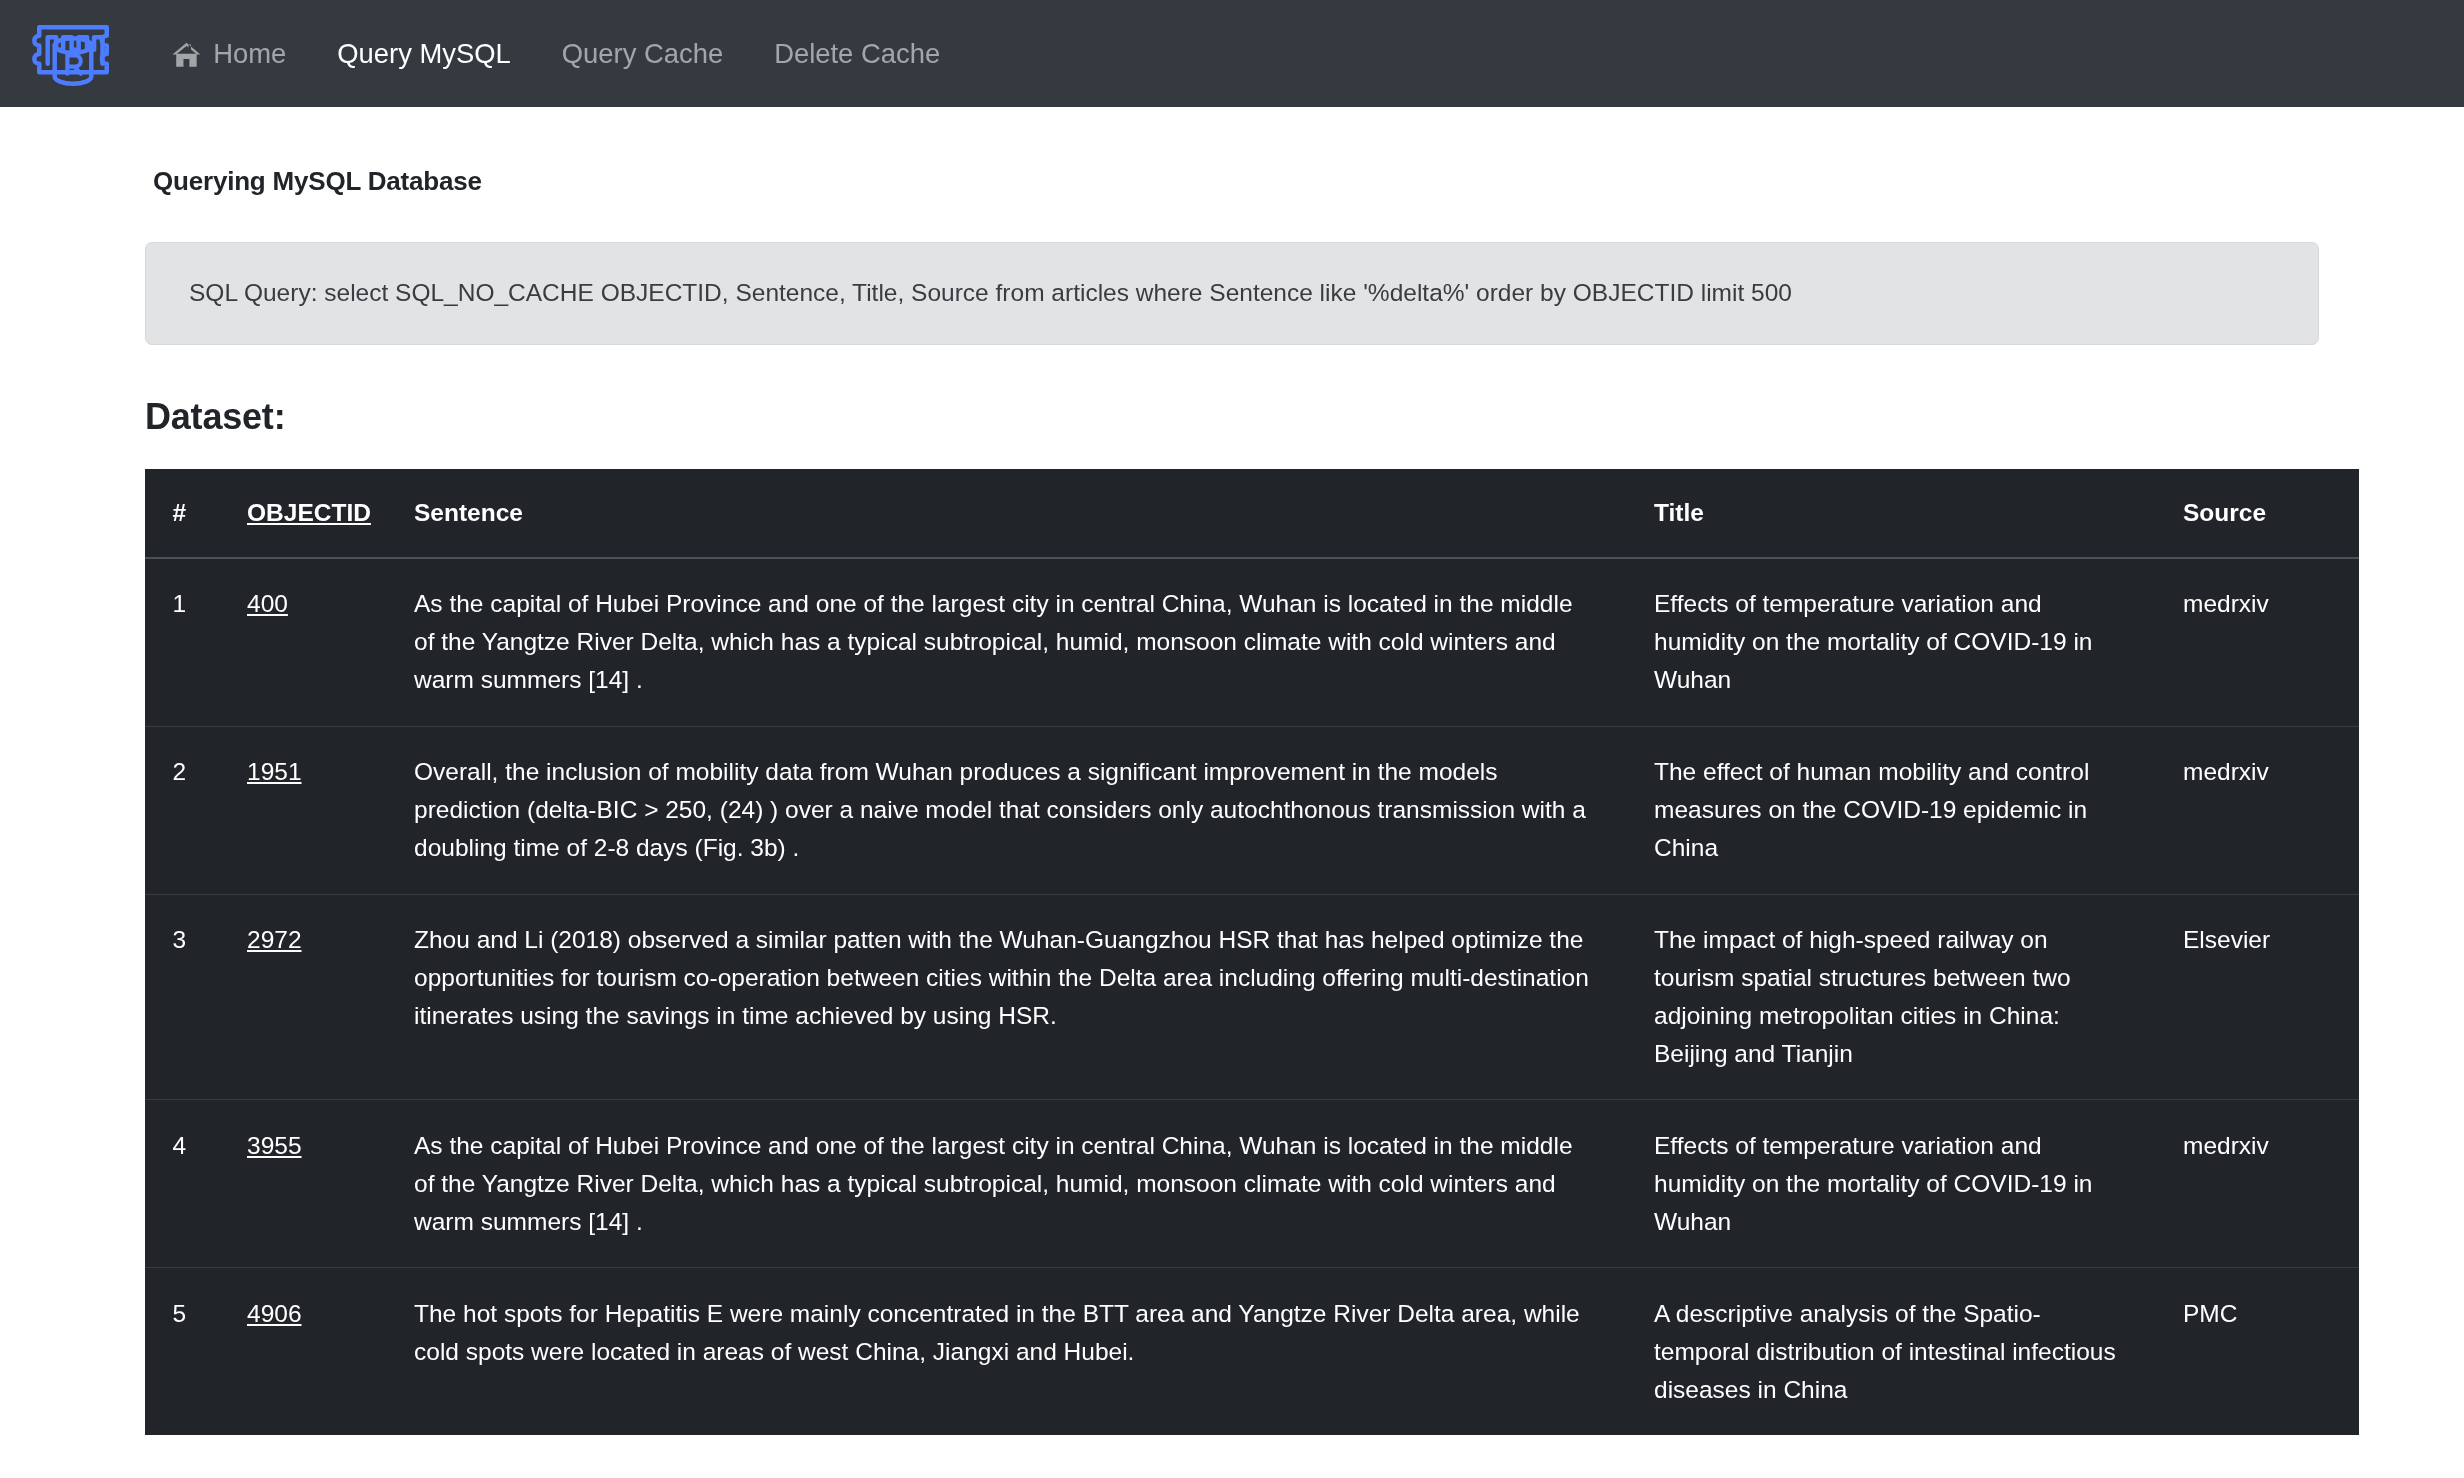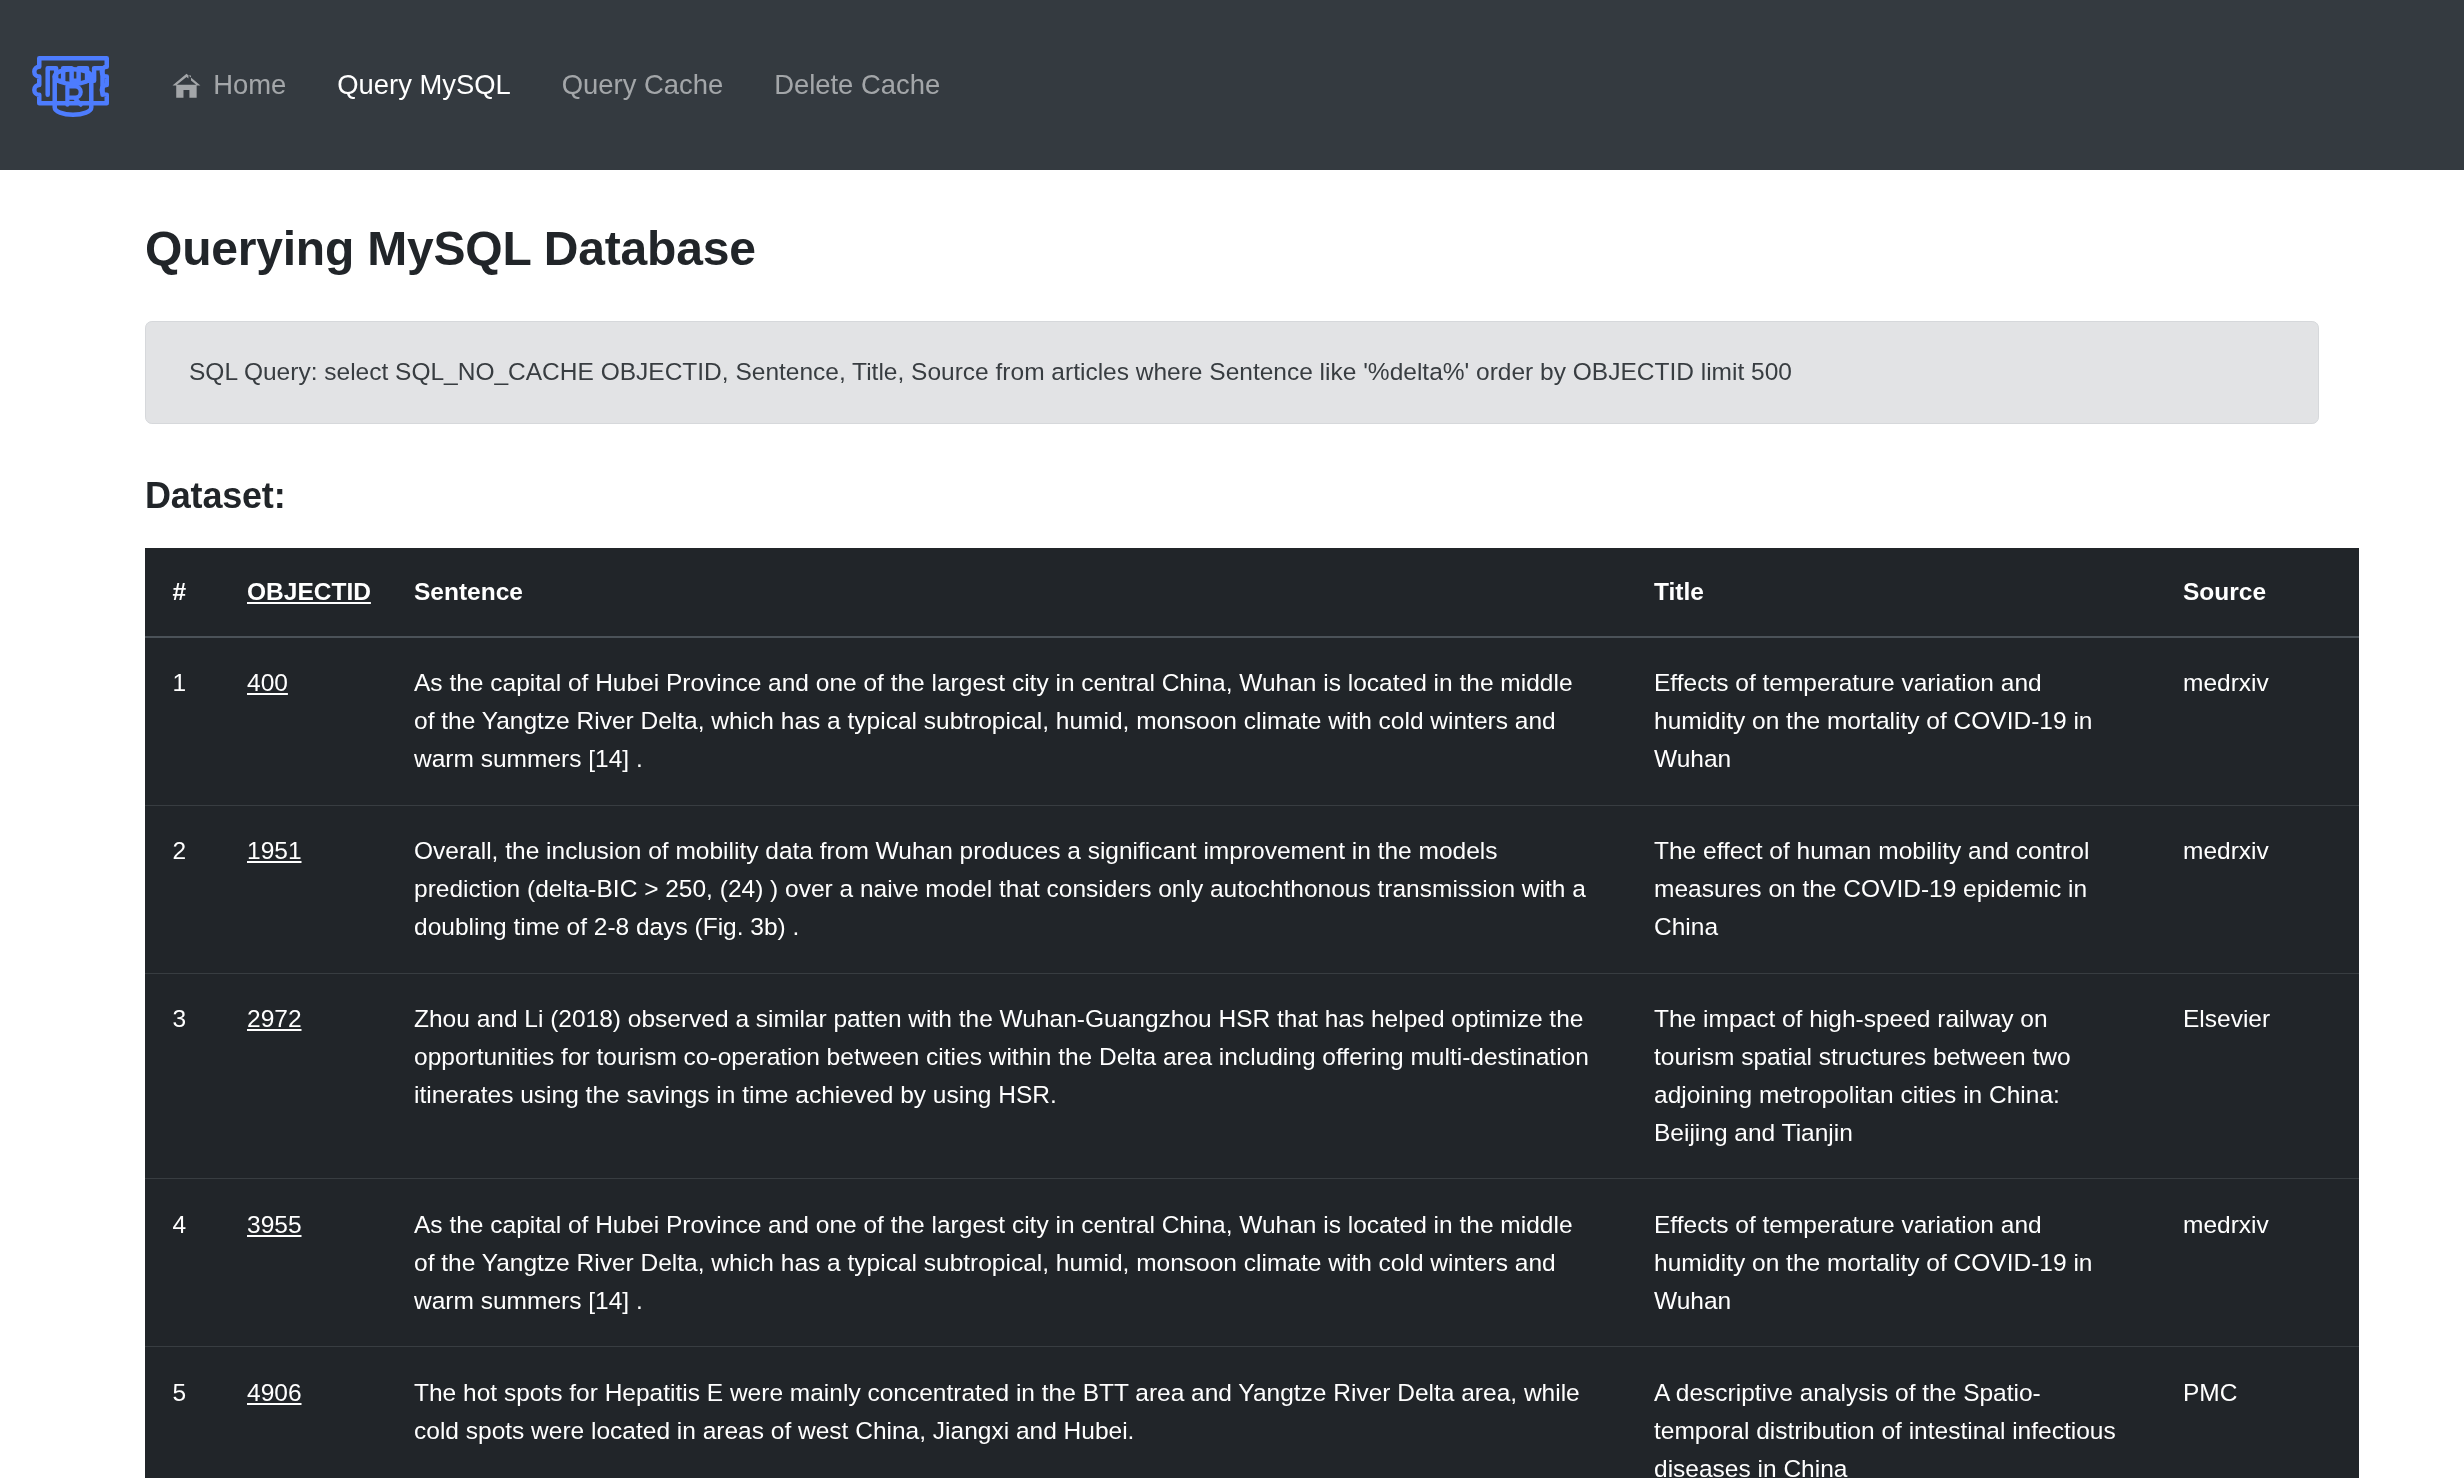--- a/index.html
+++ b/index.html
@@ -6,21 +6,21 @@
   html, body {
     margin: 0; padding: 0;
     width: 2464px; height: 1478px;
     background: #ffffff;
     font-family: "Liberation Sans", sans-serif;
     overflow: hidden;
   }
 
   
   .navbar {
-    height: 170px;
+    height: 107px;
     background: #343a40;
     display: flex;
     align-items: center;
     padding: 0 0 0 25.5px;
     width: 100%;
   }
   .brand {
     width: 94px; height: 94px;
     display: flex; align-items: center; justify-content: center;
     flex: 0 0 auto;
@@ -53,24 +53,24 @@
     top: 1px;
   }
   .home-icon svg { display: block; }
 
   
   .container {
     padding: 0 0 0 145px;
     width: 100%;
   }
   .page-title {
-    font-size: 48px;
+    font-size: 26px;
     font-weight: 700;
     color: #212529;
-    margin: 0;
+    margin: 8px;
     padding-top: 51px;
     letter-spacing: -0.2px;
   }
 
   .alert {
     margin-top: 45px;
     margin-right: 145px;
     background: #e2e3e5;
     border: 1px solid #d6d8db;
     border-radius: 6.9px;

